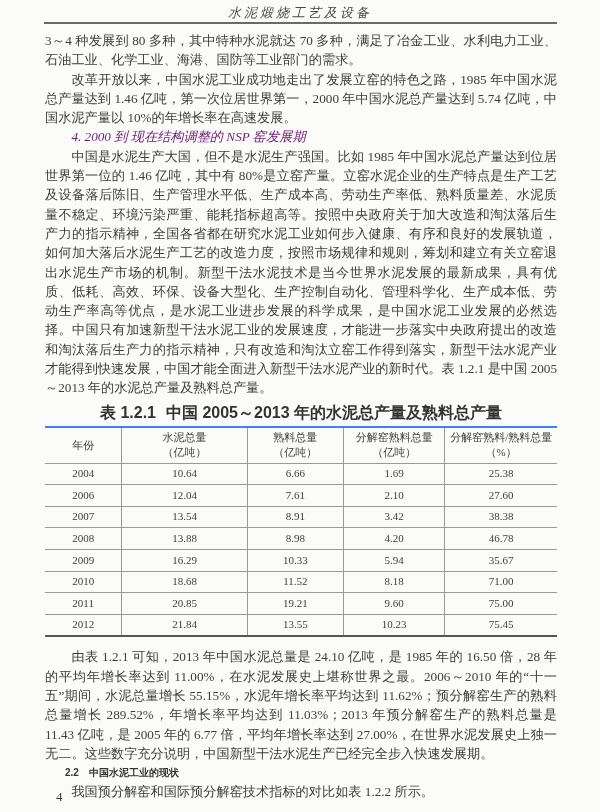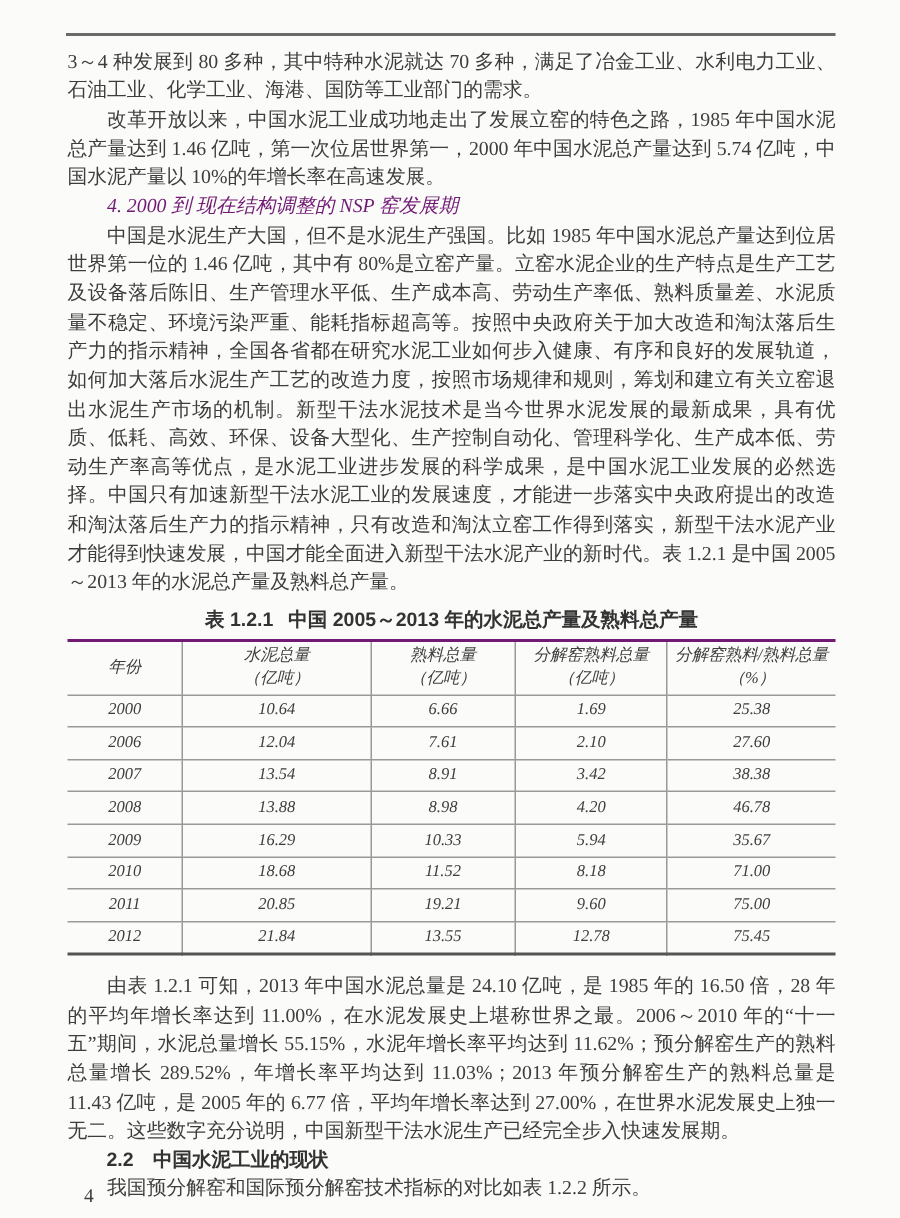--- a/index.html
+++ b/index.html
@@ -49,35 +49,34 @@
   .indent { text-indent: 2em; }
   .kai {
     font-style: italic;
     color: #701a75;
   }
   .table-caption {
     margin-top: 7px;
     text-align: center;
     font-family: "Liberation Sans", "DejaVu Sans", sans-serif;
     font-weight: bold;
-    font-size: 13px;
+    font-size: 16px;
     color: #333333;
     line-height: 16px;
   }
   .table-caption .cap-label { margin-right: 10px; }
   table.prod-table {
     width: 100%;
     margin-top: 5px;
     border-collapse: collapse;
-    border-top: 2px solid #701a75;
+    border-top: 2px solid #3b82f6;
     border-bottom: 2px solid #555555;
     font-size: 11px;
     color: #3d3d3d;
     text-align: center;
-    font-style: italic;
   }
   table.prod-table th,
   table.prod-table td {
     border: 1px solid #999999;
     font-weight: normal;
     padding: 0;
   }
   table.prod-table tr > *:first-child { border-left: none; }
   table.prod-table tr > *:last-child { border-right: none; }
   table.prod-table thead th { height: 35px; line-height: 15px; }
@@ -86,36 +85,37 @@
   table.prod-table col.c1 { width: 24.5%; }
   table.prod-table col.c2 { width: 18.8%; }
   table.prod-table col.c3 { width: 19.8%; }
   table.prod-table col.c4 { width: 21.9%; }
   .para-after-table { margin-top: 10px !important; }
   .section-heading {
     margin: 0;
     text-indent: 2em;
     font-family: "Liberation Sans", "DejaVu Sans", sans-serif;
     font-weight: bold;
-    font-size: 13px;
+    font-size: 10px;
     color: #333333;
   }
   .page-number {
     position: absolute;
     left: 56px;
     bottom: 7px;
     font-size: 13px;
     color: #3d3d3d;
   }
 </style>
 </head>
 <body>
 
 <div class="page">
 
+  <div class="running-header">水泥煅烧工艺及设备</div>
   <div class="header-rule"></div>
 
   <div class="content">
 
     <p>3～4 种发展到 80 多种，其中特种水泥就达 70 多种，满足了冶金工业、水利电力工业、石油工业、化学工业、海港、国防等工业部门的需求。</p>
     <p class="indent">改革开放以来，中国水泥工业成功地走出了发展立窑的特色之路，1985 年中国水泥总产量达到 1.46 亿吨，第一次位居世界第一，2000 年中国水泥总产量达到 5.74 亿吨，中国水泥产量以 10%的年增长率在高速发展。</p>
     <p class="indent kai">4. 2000 到 现在结构调整的 NSP 窑发展期</p>
     <p class="indent">中国是水泥生产大国，但不是水泥生产强国。比如 1985 年中国水泥总产量达到位居世界第一位的 1.46 亿吨，其中有 80%是立窑产量。立窑水泥企业的生产特点是生产工艺及设备落后陈旧、生产管理水平低、生产成本高、劳动生产率低、熟料质量差、水泥质量不稳定、环境污染严重、能耗指标超高等。按照中央政府关于加大改造和淘汰落后生产力的指示精神，全国各省都在研究水泥工业如何步入健康、有序和良好的发展轨道，如何加大落后水泥生产工艺的改造力度，按照市场规律和规则，筹划和建立有关立窑退出水泥生产市场的机制。新型干法水泥技术是当今世界水泥发展的最新成果，具有优质、低耗、高效、环保、设备大型化、生产控制自动化、管理科学化、生产成本低、劳动生产率高等优点，是水泥工业进步发展的科学成果，是中国水泥工业发展的必然选择。中国只有加速新型干法水泥工业的发展速度，才能进一步落实中央政府提出的改造和淘汰落后生产力的指示精神，只有改造和淘汰立窑工作得到落实，新型干法水泥产业才能得到快速发展，中国才能全面进入新型干法水泥产业的新时代。表 1.2.1 是中国 2005～2013 年的水泥总产量及熟料总产量。</p>
 
     <div class="table-caption">
@@ -148,21 +148,21 @@
             <div>（亿吨）</div>
           </th>
           <th>
             <div>分解窑熟料/熟料总量</div>
             <div>（%）</div>
           </th>
         </tr>
       </thead>
       <tbody>
         <tr>
-          <td>2000</td>
+          <td>2004</td>
           <td>10.64</td>
           <td>6.66</td>
           <td>1.69</td>
           <td>25.38</td>
         </tr>
         <tr>
           <td>2006</td>
           <td>12.04</td>
           <td>7.61</td>
           <td>2.10</td>
@@ -200,21 +200,21 @@
           <td>2011</td>
           <td>20.85</td>
           <td>19.21</td>
           <td>9.60</td>
           <td>75.00</td>
         </tr>
         <tr>
           <td>2012</td>
           <td>21.84</td>
           <td>13.55</td>
-          <td>12.78</td>
+          <td>10.23</td>
           <td>75.45</td>
         </tr>
       </tbody>
     </table>
 
     <p class="indent para-after-table">由表 1.2.1 可知，2013 年中国水泥总量是 24.10 亿吨，是 1985 年的 16.50 倍，28 年的平均年增长率达到 11.00%，在水泥发展史上堪称世界之最。2006～2010 年的“十一五”期间，水泥总量增长 55.15%，水泥年增长率平均达到 11.62%；预分解窑生产的熟料总量增长 289.52%，年增长率平均达到 11.03%；2013 年预分解窑生产的熟料总量是 11.43 亿吨，是 2005 年的 6.77 倍，平均年增长率达到 27.00%，在世界水泥发展史上独一无二。这些数字充分说明，中国新型干法水泥生产已经完全步入快速发展期。</p>
     <p class="section-heading">2.2　中国水泥工业的现状</p>
     <p class="indent">我国预分解窑和国际预分解窑技术指标的对比如表 1.2.2 所示。</p>
 
   </div>

